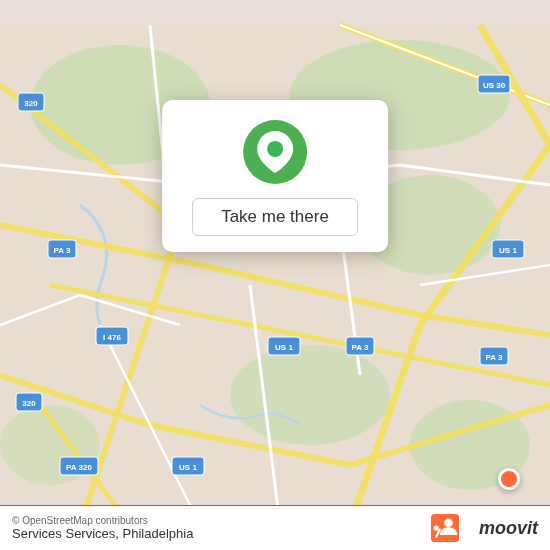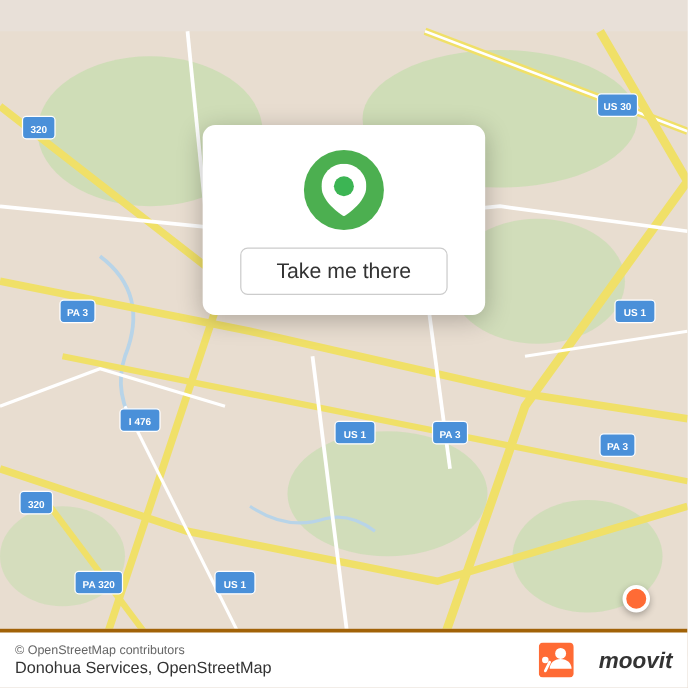--- a/index.html
+++ b/index.html
@@ -31,21 +31,21 @@
     #bottom-bar {
       position: absolute;
       bottom: 0;
       left: 0;
       width: 100%;
       background: white;
       padding: 8px 12px;
       display: flex;
       align-items: center;
       justify-content: space-between;
-      border-top: 3px solid #a16207;
+      border-top: 1px solid #a16207;
       z-index: 10;
     }
 
     #bottom-bar-left {
       display: flex;
       flex-direction: column;
     }
 
     #copyright-text {
       font-size: 10px;
@@ -217,21 +217,21 @@
       </svg>
     </div>
     <button id="popup-button">Take me there</button>
   </div>
 
   <div id="route-marker"></div>
 
   <div id="bottom-bar">
     <div id="bottom-bar-left">
       <span id="copyright-text">© OpenStreetMap contributors</span>
-      <span id="location-text">Donohua Services, OpenStreetMap</span>
+      <span id="location-text">Services Services, Philadelphia</span>
     </div>
     <div id="moovit-logo">
 
       <svg id="moovit-logo-icon" width="32" height="32" viewBox="0 0 32 32" xmlns="http://www.w3.org/2000/svg">
         <rect width="32" height="32" rx="4" fill="#FF6B35"></rect>
         <circle cx="20" cy="10" r="5" fill="white"></circle>
         <path d="M20 15 C14 15 10 19 10 24 L30 24 C30 19 26 15 20 15Z" fill="white"></path>
         <path d="M10 18 L6 26" stroke="white" stroke-width="2.5" stroke-linecap="round"></path>
         <circle cx="6" cy="16" r="3" fill="white"></circle>
       </svg>

